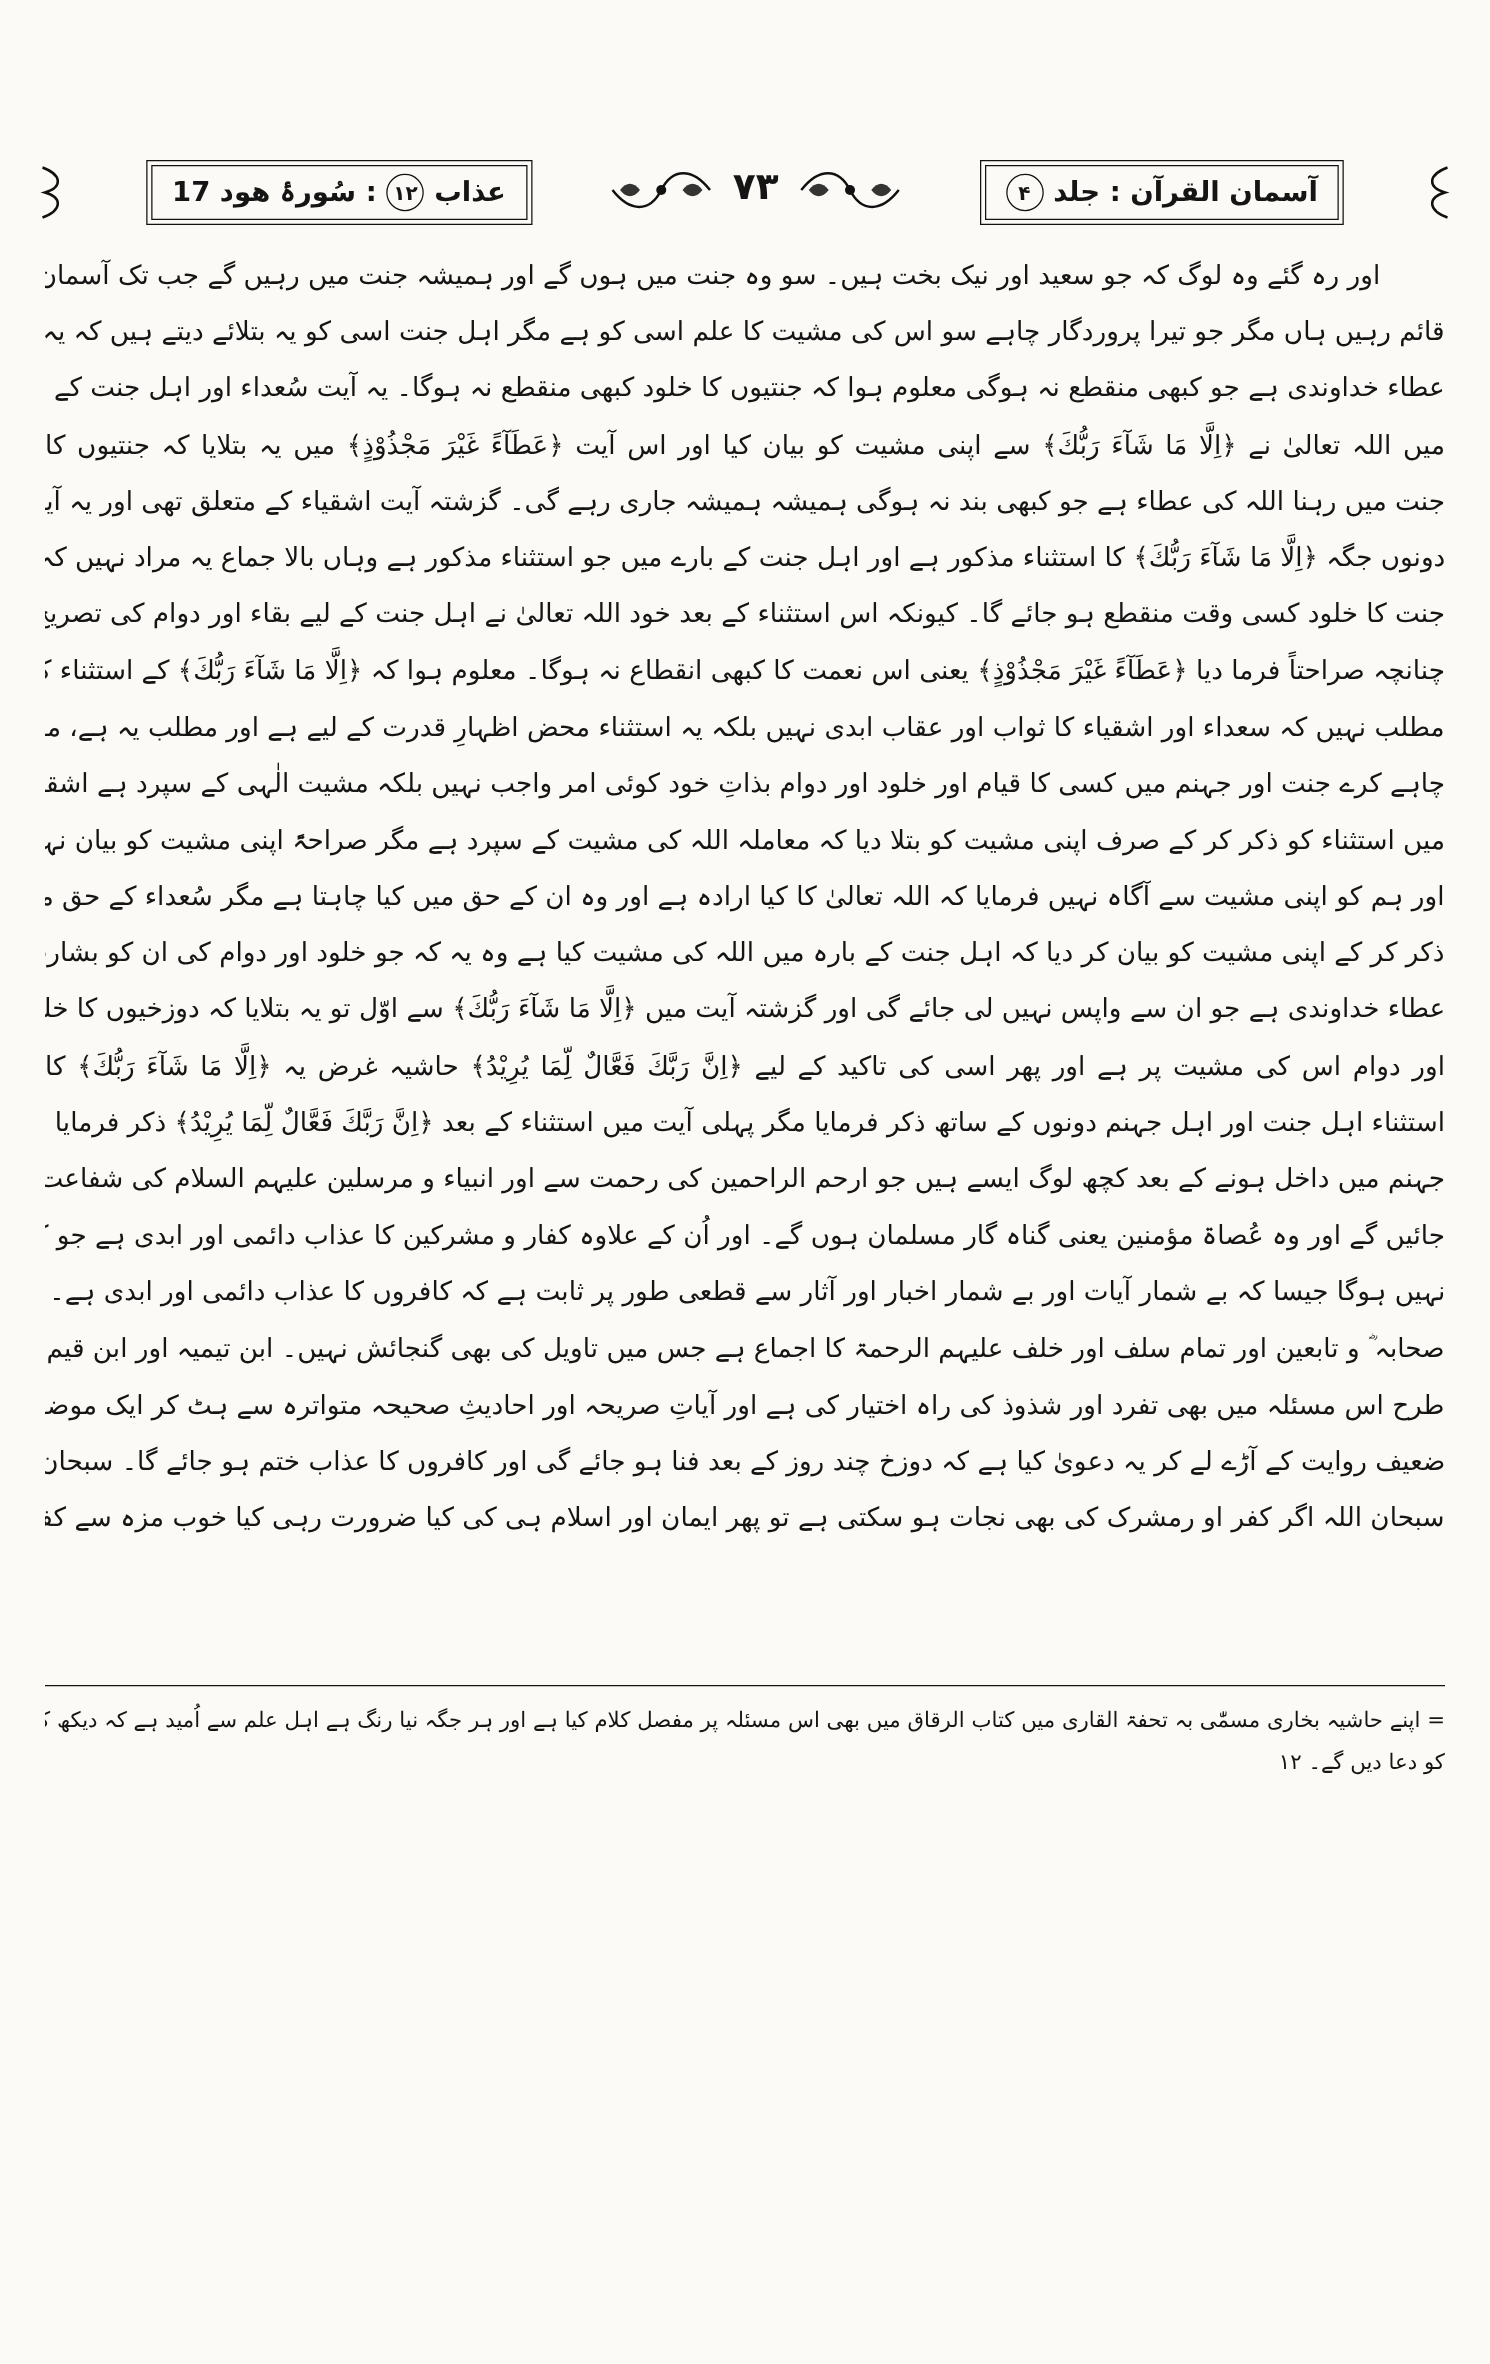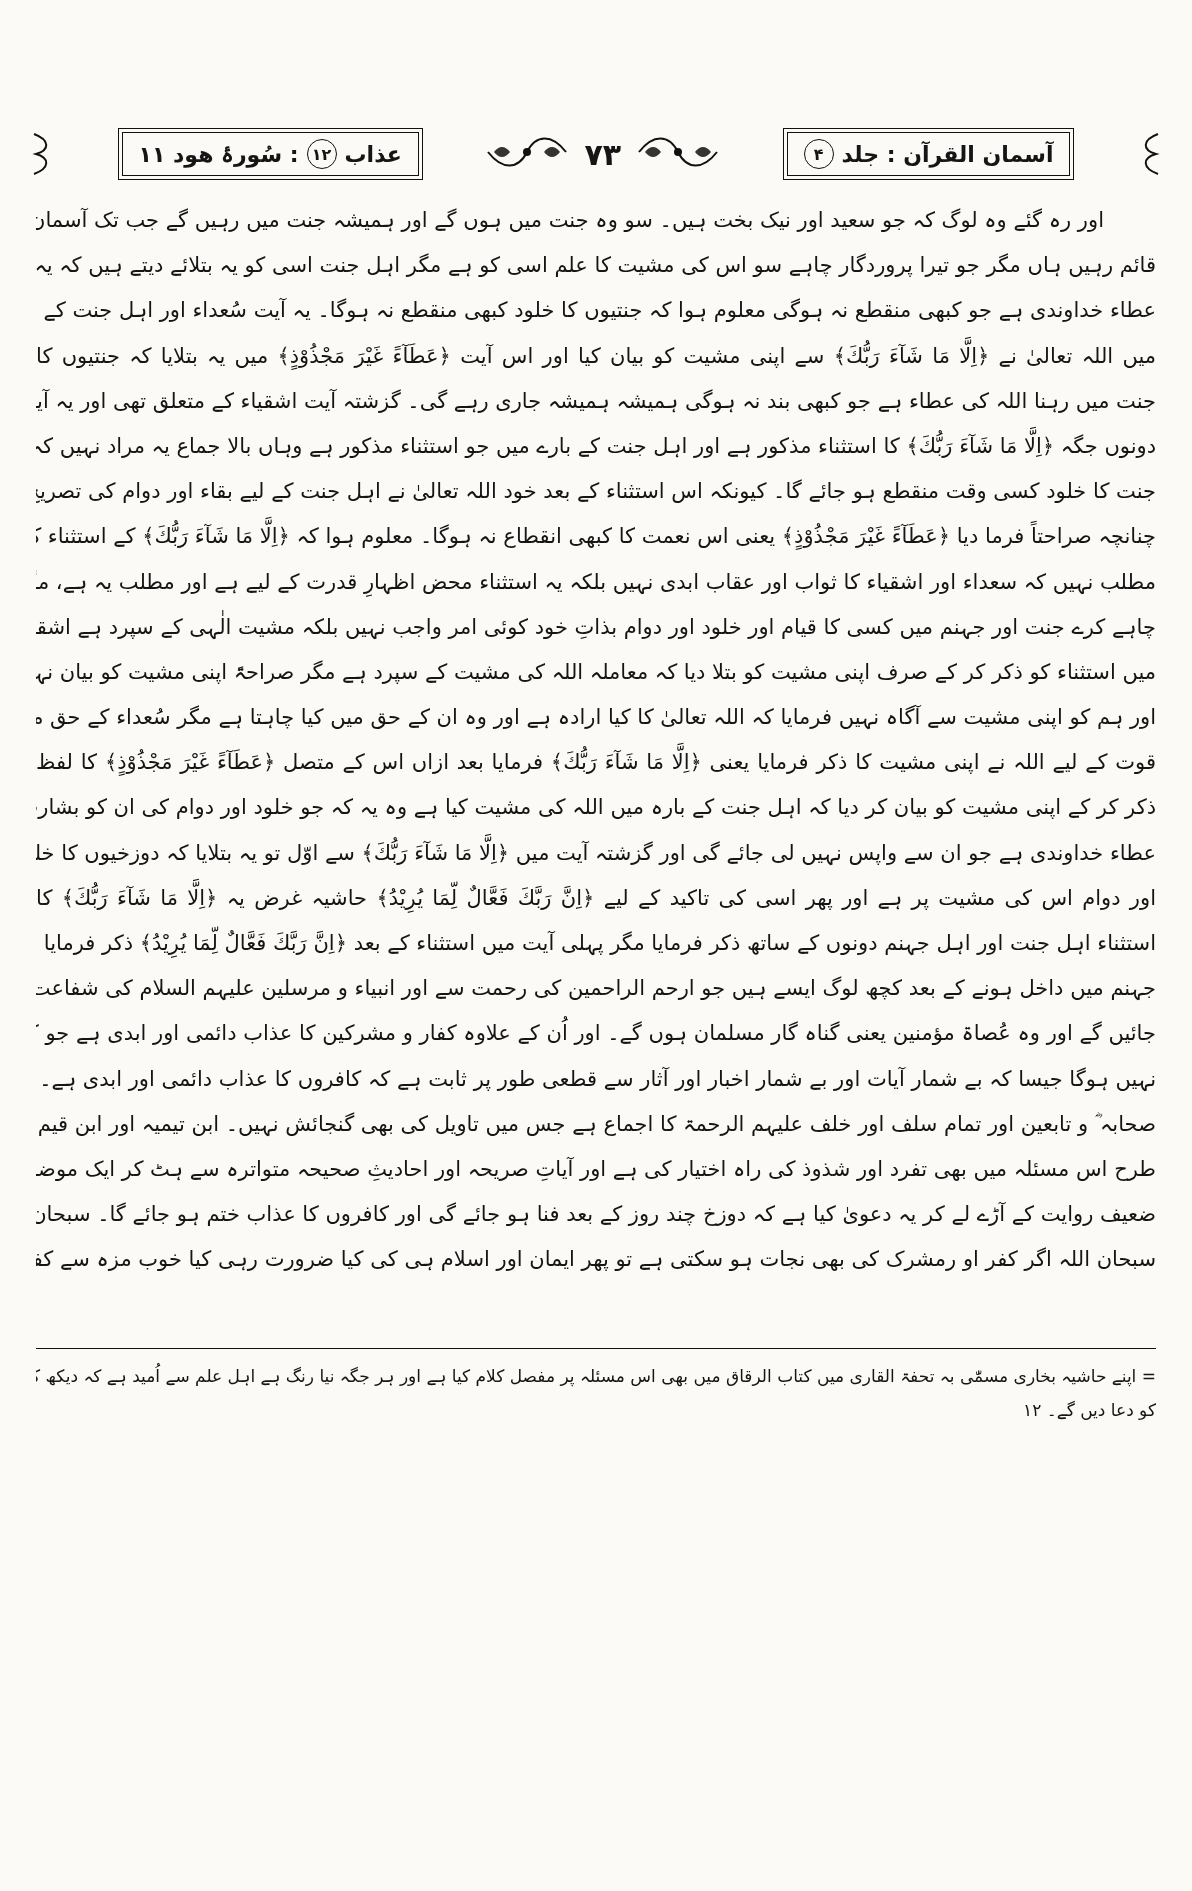--- a/index.html
+++ b/index.html
@@ -44,21 +44,21 @@
     align-items:center;
     justify-content:center;
     width:28px;height:28px;
     border:1.6px solid #111;
     border-radius:50%;
     font-size:16px;
     font-weight:bold;
   }
   .center-ornament{
     display:flex;
-    align-items:center;
+    align-items:flex-start;
     gap:10px;
     flex:0 0 auto;
   }
   .page-number{
     font-size:30px;
     font-weight:bold;
     padding:0 4px;
   }
   .edge-scroll{display:flex;align-items:center;}
   
@@ -129,21 +129,21 @@
           <circle cx="43" cy="20" r="4" fill="#111"></circle>
           <path d="M10 20 q 8 -10 16 0 q -8 10 -16 0" fill="#111" opacity="0.85"></path>
           <path d="M60 20 q 8 -10 16 0 q -8 10 -16 0" fill="#111" opacity="0.85"></path>
         </svg>
       </span>
     </div>
 
     <div class="cartouche">
       <span>عذاب</span>
       <span class="circled-num">۱۲</span>
-      <span>: سُورۂ هود ۱۱</span>
+      <span>: سُورۂ هود 17</span>
     </div>
 
     <span class="edge-scroll">
       <svg width="26" height="44" viewBox="0 0 26 44">
         <path d="M4 2 C 20 8, 20 18, 6 22 C 20 26, 20 36, 4 42" fill="none" stroke="#111" stroke-width="2"></path>
       </svg>
     </span>
 
   </div>
 
@@ -153,21 +153,20 @@
       <div class="body-line">عطاء خداوندی ہے جو کبھی منقطع نہ ہوگی معلوم ہوا کہ جنتیوں کا خلود کبھی منقطع نہ ہوگا۔ یہ آیت سُعداء اور اہل جنت کے متعلق ہے پہلی آیت</div>
       <div class="body-line">میں اللہ تعالیٰ نے ﴿اِلَّا مَا شَآءَ رَبُّكَ﴾ سے اپنی مشیت کو بیان کیا اور اس آیت ﴿عَطَآءً غَیْرَ مَجْذُوْذٍ﴾ میں یہ بتلایا کہ جنتیوں کا</div>
       <div class="body-line">جنت میں رہنا اللہ کی عطاء ہے جو کبھی بند نہ ہوگی ہمیشہ ہمیشہ جاری رہے گی۔ گزشتہ آیت اشقیاء کے متعلق تھی اور یہ آیت سُعداء کے متعلق ہے اور</div>
       <div class="body-line">دونوں جگہ ﴿اِلَّا مَا شَآءَ رَبُّكَ﴾ کا استثناء مذکور ہے اور اہل جنت کے بارے میں جو استثناء مذکور ہے وہاں بالا جماع یہ مراد نہیں کہ اہل</div>
       <div class="body-line">جنت کا خلود کسی وقت منقطع ہو جائے گا۔ کیونکہ اس استثناء کے بعد خود اللہ تعالیٰ نے اہل جنت کے لیے بقاء اور دوام کی تصریح فرمادی ہے۔</div>
       <div class="body-line">چنانچہ صراحتاً فرما دیا ﴿عَطَآءً غَیْرَ مَجْذُوْذٍ﴾ یعنی اس نعمت کا کبھی انقطاع نہ ہوگا۔ معلوم ہوا کہ ﴿اِلَّا مَا شَآءَ رَبُّكَ﴾ کے استثناء کا یہ</div>
       <div class="body-line">مطلب نہیں کہ سعداء اور اشقیاء کا ثواب اور عقاب ابدی نہیں بلکہ یہ استثناء محض اظہارِ قدرت کے لیے ہے اور مطلب یہ ہے، مگر اللہ تعالیٰ جو</div>
       <div class="body-line">چاہے کرے جنت اور جہنم میں کسی کا قیام اور خلود اور دوام بذاتِ خود کوئی امر واجب نہیں بلکہ مشیت الٰہی کے سپرد ہے اشقیاء کے بارے</div>
       <div class="body-line">میں استثناء کو ذکر کر کے صرف اپنی مشیت کو بتلا دیا کہ معاملہ اللہ کی مشیت کے سپرد ہے مگر صراحۃً اپنی مشیت کو بیان نہیں فرمایا کہ وہ کیا ہے</div>
       <div class="body-line">اور ہم کو اپنی مشیت سے آگاہ نہیں فرمایا کہ اللہ تعالیٰ کا کیا ارادہ ہے اور وہ ان کے حق میں کیا چاہتا ہے مگر سُعداء کے حق میں اوّل اظہار</div>
-      <div class="body-line">قوت کے لیے اللہ نے اپنی مشیت کا ذکر فرمایا یعنی ﴿اِلَّا مَا شَآءَ رَبُّكَ﴾ فرمایا بعد ازاں اس کے متصل ﴿عَطَآءً غَیْرَ مَجْذُوْذٍ﴾ کا لفظ</div>
       <div class="body-line">ذکر کر کے اپنی مشیت کو بیان کر دیا کہ اہل جنت کے بارہ میں اللہ کی مشیت کیا ہے وہ یہ کہ جو خلود اور دوام کی ان کو بشارت دی گئی ہے وہ</div>
       <div class="body-line">عطاء خداوندی ہے جو ان سے واپس نہیں لی جائے گی اور گزشتہ آیت میں ﴿اِلَّا مَا شَآءَ رَبُّكَ﴾ سے اوّل تو یہ بتلایا کہ دوزخیوں کا خلود</div>
       <div class="body-line">اور دوام اس کی مشیت پر ہے اور پھر اسی کی تاکید کے لیے ﴿اِنَّ رَبَّكَ فَعَّالٌ لِّمَا یُرِیْدُ﴾ حاشیہ غرض یہ ﴿اِلَّا مَا شَآءَ رَبُّكَ﴾ کا</div>
       <div class="body-line">استثناء اہل جنت اور اہل جہنم دونوں کے ساتھ ذکر فرمایا مگر پہلی آیت میں استثناء کے بعد ﴿اِنَّ رَبَّكَ فَعَّالٌ لِّمَا یُرِیْدُ﴾ ذکر فرمایا اور</div>
       <div class="body-line">جہنم میں داخل ہونے کے بعد کچھ لوگ ایسے ہیں جو ارحم الراحمین کی رحمت سے اور انبیاء و مرسلین علیہم السلام کی شفاعت سے جہنم سے نکال لیے</div>
       <div class="body-line">جائیں گے اور وہ عُصاۃ مؤمنین یعنی گناہ گار مسلمان ہوں گے۔ اور اُن کے علاوہ کفار و مشرکین کا عذاب دائمی اور ابدی ہے جو کبھی منقطع</div>
       <div class="body-line">نہیں ہوگا جیسا کہ بے شمار آیات اور بے شمار اخبار اور آثار سے قطعی طور پر ثابت ہے کہ کافروں کا عذاب دائمی اور ابدی ہے۔ اور اسی پر</div>
       <div class="body-line">صحابہ ؓ و تابعین اور تمام سلف اور خلف علیہم الرحمۃ کا اجماع ہے جس میں تاویل کی بھی گنجائش نہیں۔ ابن تیمیہ اور ابن قیم رحمہما اللہ نے دیگر مسائل کی</div>
       <div class="body-line">طرح اس مسئلہ میں بھی تفرد اور شذوذ کی راہ اختیار کی ہے اور آیاتِ صریحہ اور احادیثِ صحیحہ متواترہ سے ہٹ کر ایک موضوع یا غایت درجہ</div>
       <div class="body-line">ضعیف روایت کے آڑے لے کر یہ دعویٰ کیا ہے کہ دوزخ چند روز کے بعد فنا ہو جائے گی اور کافروں کا عذاب ختم ہو جائے گا۔ سبحان اللہ،</div>

